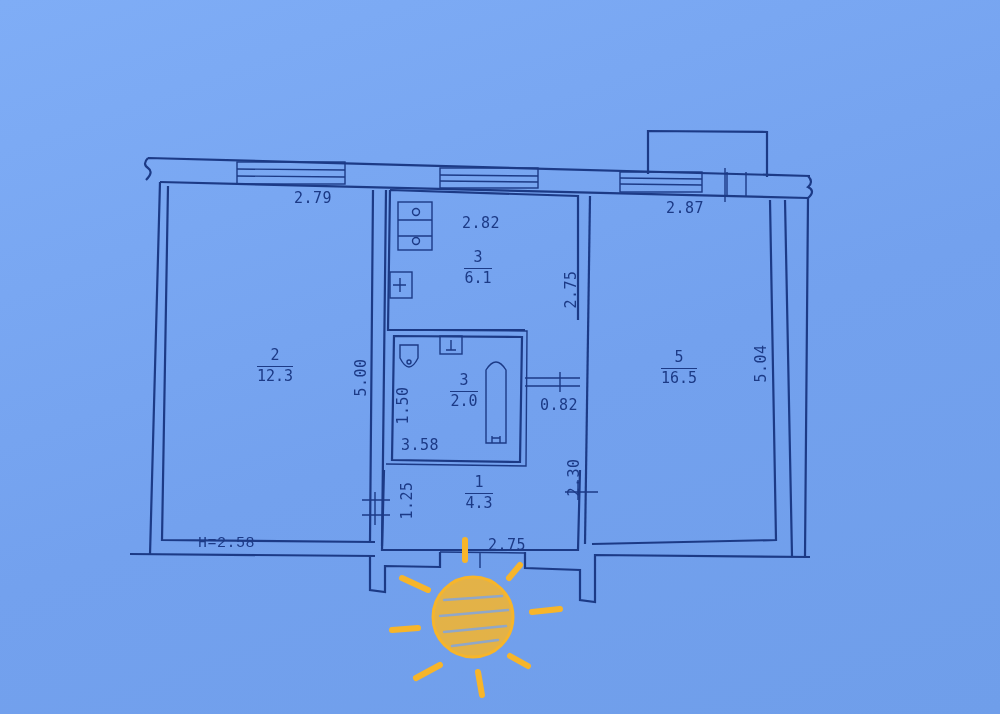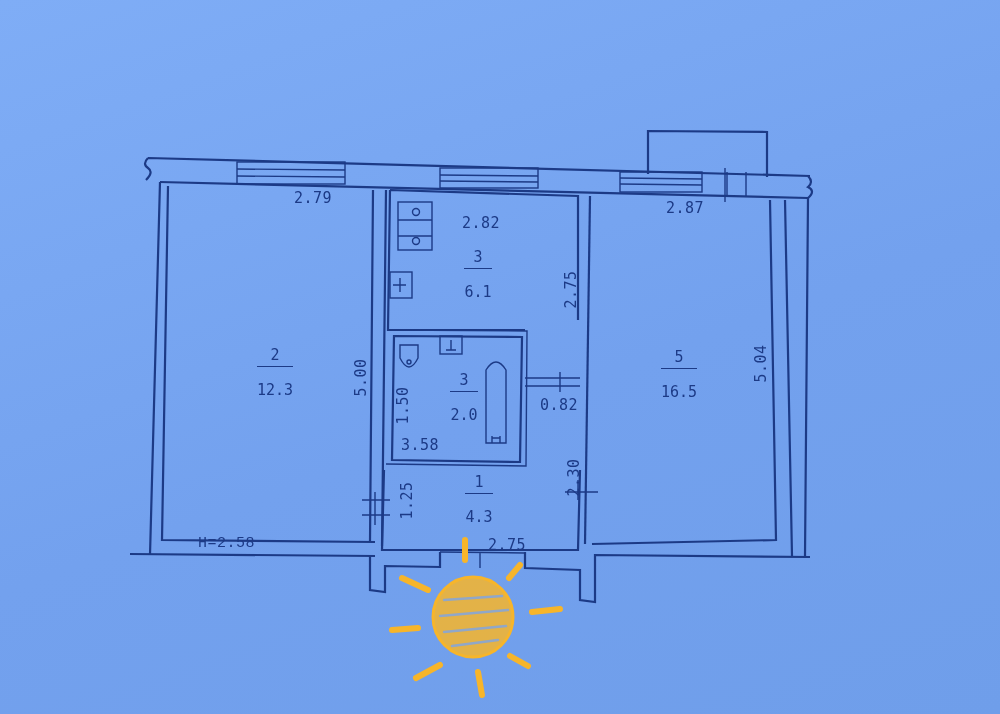--- a/index.html
+++ b/index.html
@@ -4,21 +4,21 @@
 <style>
   html,body{margin:0;padding:0;}
   body{width:1000px;height:714px;overflow:hidden;background:#78a6f2;font-family:"DejaVu Sans Mono","Liberation Mono",monospace;}
   #stage{position:relative;width:1000px;height:714px;background:linear-gradient(160deg,#7fadf6 0%,#73a1ee 55%,#6f9eea 100%);}
   svg{position:absolute;left:0;top:0;}
   .ln{stroke:#1c3a86;stroke-width:2.2;fill:none;}
   .thin{stroke:#1c3a86;stroke-width:1.4;fill:none;}
   .lbl{position:absolute;color:#1c3a86;font-size:15px;line-height:1;letter-spacing:0.5px;white-space:nowrap;}
   .rot{transform:rotate(-90deg);transform-origin:center;}
   .room{position:absolute;color:#1c3a86;font-size:15px;text-align:center;line-height:1;}
-  .room .area{border-top:1.5px solid #1c3a86;padding-top:16px;display:inline-block;margin-top:3px;}
+  .room .area{border-top:1.5px solid #1c3a86;padding-top:2px;display:inline-block;margin-top:3px;}
 </style>
 </head>
 <body>
 
 <div id="stage">
   <svg width="1000" height="714">
 
     <path class="ln" d="M148 158 L810 176 M148 158 q-6 6 0 10 q6 4 -2 12 M160 182 L808 198 M808 176 q6 6 0 11 q8 4 0 11"></path>
 
     <g class="thin">

